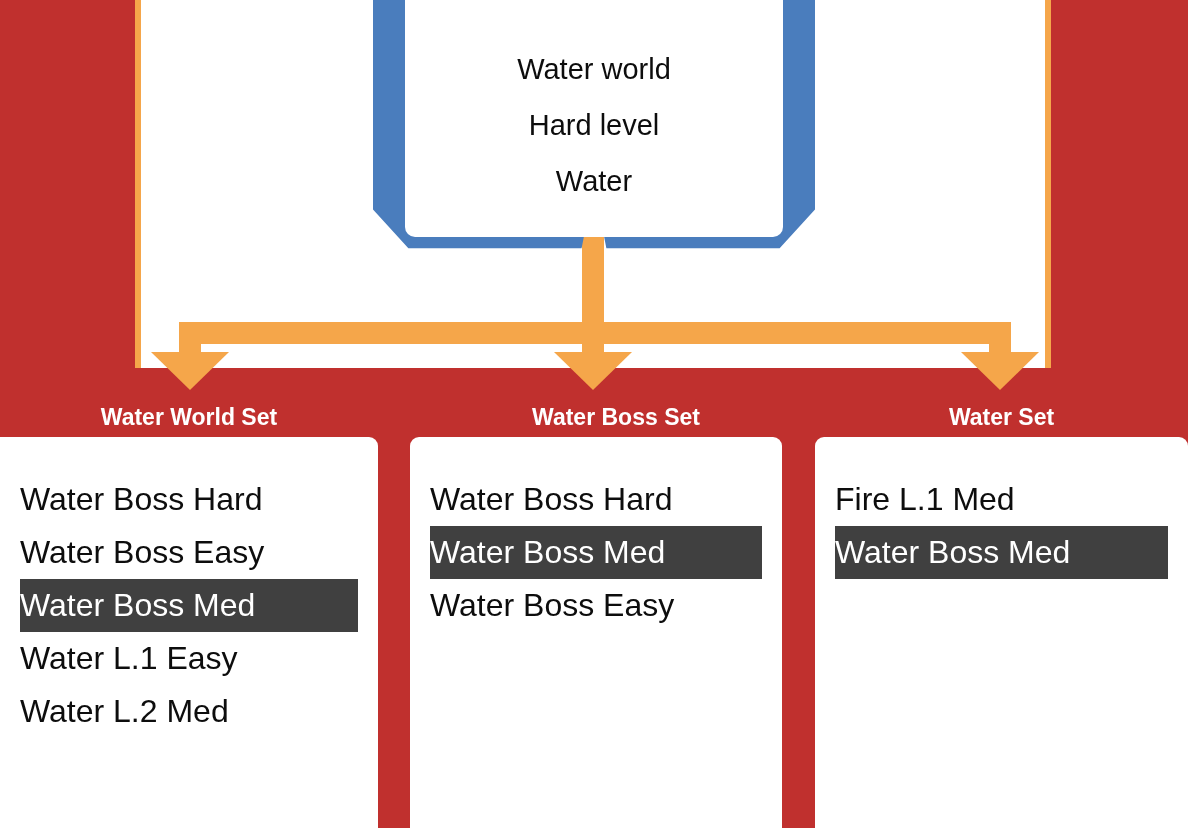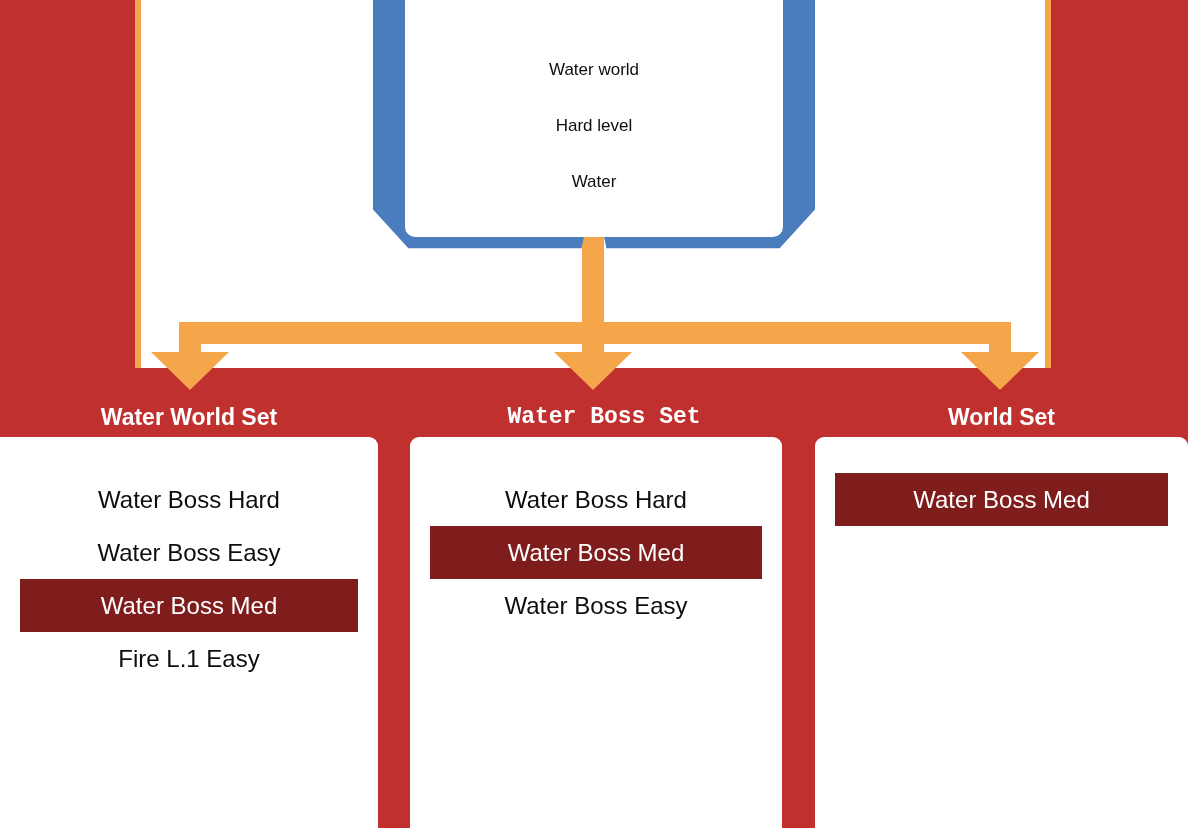--- a/index.html
+++ b/index.html
@@ -122,33 +122,33 @@
     border-radius: 10px;
   }
   .ribbon-card-list {
     position: absolute;
     left: 0;
     top: 52px;
     width: 100%;
   }
   .ribbon-card-item {
     text-align: center;
-    font-size: 17px;
+    font-size: 29px;
     color: #0d0d0d;
     line-height: 29px;
     padding: 13px 0 14px 0;
   }
 
   
   .set-col {
     position: absolute;
     top: 404px;
   }
   .set-col.col-1 { left: -10px;  width: 388px; }
-  .set-col.col-2 { left: 418px;  width: 372px; font-family: Liberation Mono, monospace; }
+  .set-col.col-2 { left: 430px;  width: 372px; }
   .set-col.col-3 { left: 815px;  width: 373px; }
 
   .set-title {
     text-align: center;
     color: #ffffff;
     font-size: 23px;
     font-weight: bold;
     height: 33px;
     line-height: 26px;
   }
@@ -164,30 +164,29 @@
   .set-card.col-1 { left: -10px; width: 388px; }
   .set-card.col-2 { left: 410px; width: 372px; }
   .set-card.col-3 { left: 815px; width: 373px; }
 
   .set-list {
     position: relative;
     padding-top: 36px;
   }
   .set-item {
     position: relative;
-    text-align: center;
-    font-size: 24px;
+    font-size: 32px;
     line-height: 29px;
     color: #0d0d0d;
     padding: 12px 0 12px 0;
     margin: 0 20px;
   }
   .set-card.col-1 .set-item { margin-left: 30px; margin-right: 20px; }
   .set-item.highlight {
-    background: #7f1d1d;
+    background: #404040;
     color: #ffffff;
   }
   .set-item.highlight.pad-left  { margin-left: 30px; }
 </style>
 </head>
 <body>
 
 <div id="stage">
 
   <div class="connector-backdrop"></div>
@@ -218,37 +217,39 @@
   </div>
 
   <div class="set-col col-1">
     <div class="set-title">Water World Set</div>
   </div>
   <div class="set-card col-1">
     <div class="set-list">
       <div class="set-item">Water Boss Hard</div>
       <div class="set-item">Water Boss Easy</div>
       <div class="set-item highlight pad-left">Water Boss Med</div>
-      <div class="set-item">Fire L.1 Easy</div>
+      <div class="set-item">Water L.1 Easy</div>
+      <div class="set-item">Water L.2 Med</div>
     </div>
   </div>
 
   <div class="set-col col-2">
     <div class="set-title">Water Boss Set</div>
   </div>
   <div class="set-card col-2">
     <div class="set-list">
       <div class="set-item">Water Boss Hard</div>
       <div class="set-item highlight">Water Boss Med</div>
       <div class="set-item">Water Boss Easy</div>
     </div>
   </div>
 
   <div class="set-col col-3">
-    <div class="set-title">World Set</div>
+    <div class="set-title">Water Set</div>
   </div>
   <div class="set-card col-3">
     <div class="set-list">
+      <div class="set-item">Fire L.1 Med</div>
       <div class="set-item highlight">Water Boss Med</div>
     </div>
   </div>
 
 </div>
 
 </body></html>

